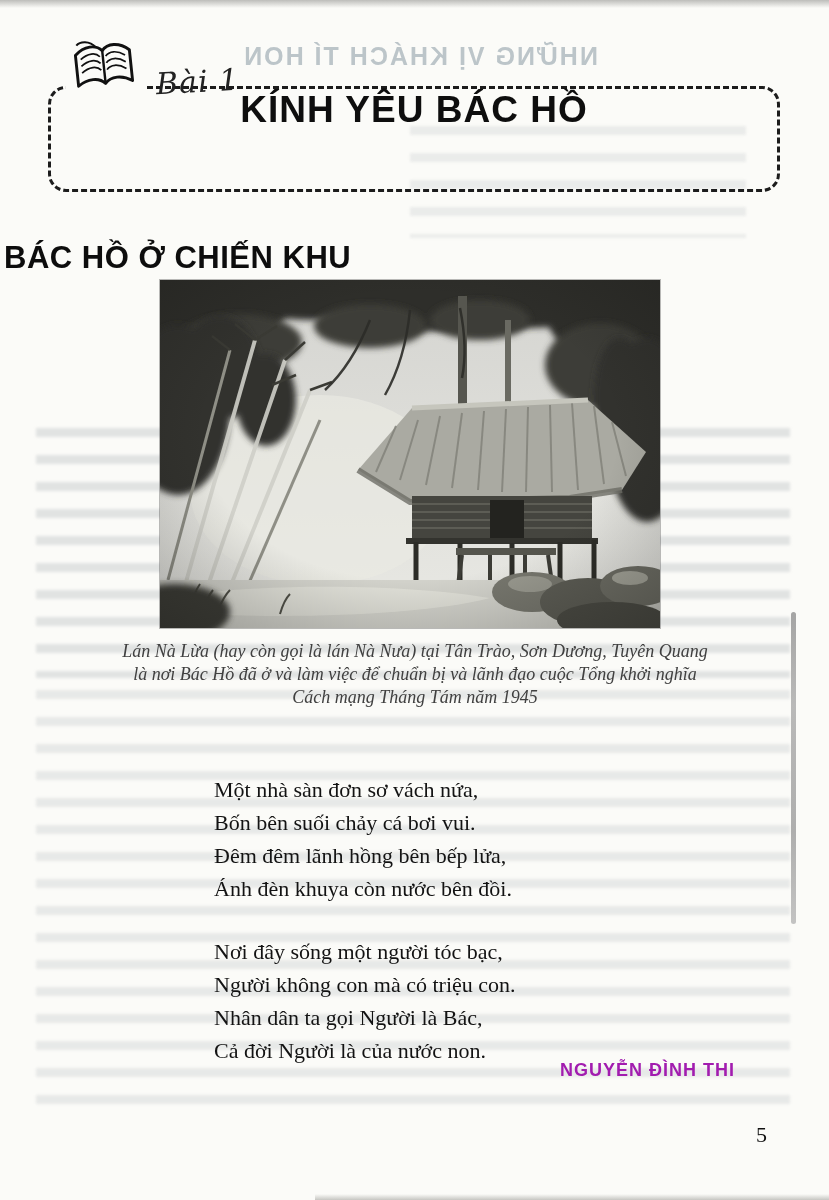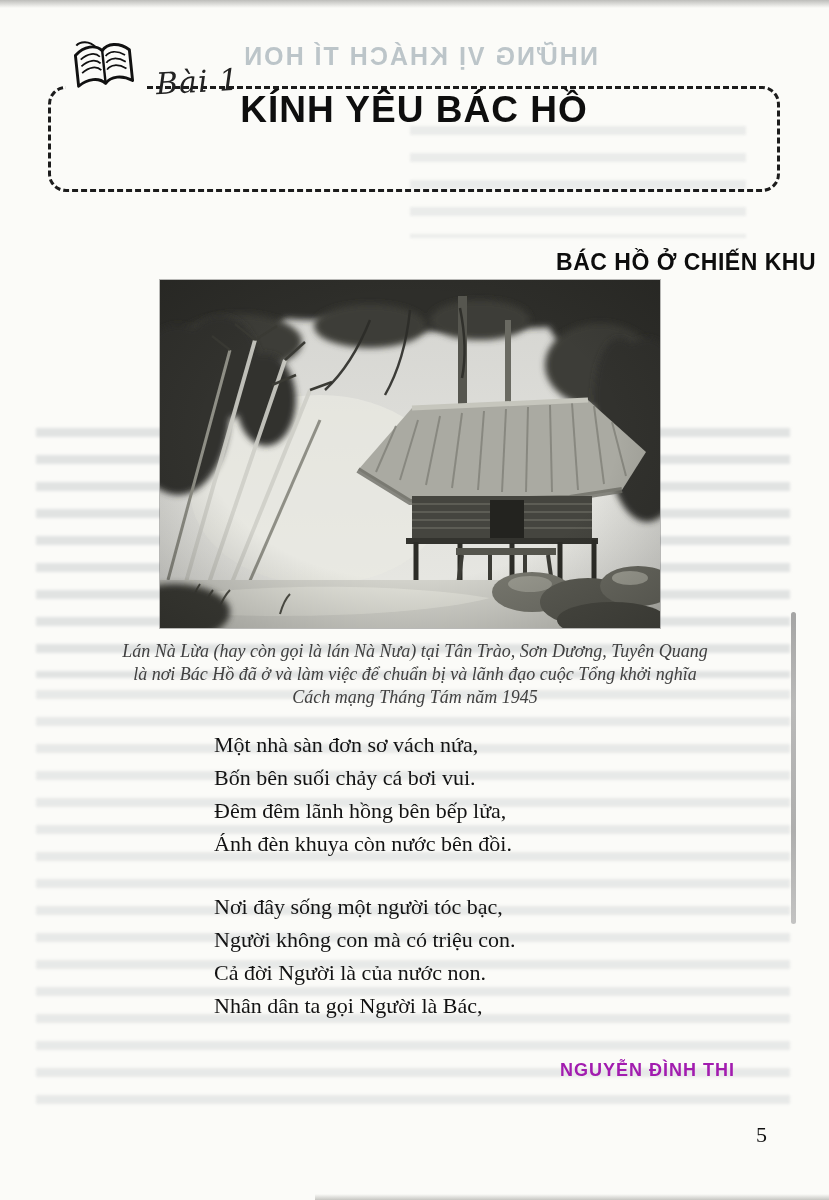--- a/index.html
+++ b/index.html
@@ -30,32 +30,32 @@
 
   .lesson-label{position:absolute;left:156px;top:64px;font-style:italic;font-size:30px;
       font-family:"DejaVu Serif",serif;color:#222;z-index:4;transform:rotate(-3deg);letter-spacing:1px;}
 
   .lesson-box{position:absolute;left:48px;top:86px;width:726px;height:100px;
       border:3px dashed #1c1c1c;border-radius:18px;
       display:flex;justify-content:center;z-index:3;}
   .lesson-title{font-family:"Liberation Sans",sans-serif;font-weight:800;font-size:37px;
       letter-spacing:1px;color:#0e0e0e;}
 
-  .article-title{position:absolute;left:0;right:0;top:236px;margin:13px;text-align:right;
-      font-family:"Liberation Sans",sans-serif;font-weight:800;font-size:23px;
+  .article-title{position:absolute;left:0;right:0;top:236px;margin:4px;text-align:left;
+      font-family:"Liberation Sans",sans-serif;font-weight:800;font-size:31px;
       letter-spacing:.5px;color:#0d0d0d;z-index:2;}
 
   .photo{position:absolute;left:160px;top:280px;width:500px;height:348px;z-index:2;
       box-shadow:0 0 0 1px rgba(60,60,60,.35);}
   .photo svg{display:block;width:100%;height:100%;}
 
   .caption{position:absolute;left:74px;top:640px;width:682px;text-align:center;
       font-style:italic;font-size:18px;line-height:23px;color:#404040;z-index:2;}
 
-  .poem{position:absolute;left:214px;top:728px;font-size:22px;line-height:33px;z-index:2;color:#131313;}
+  .poem{position:absolute;left:214px;top:773px;font-size:22px;line-height:33px;z-index:2;color:#131313;}
   .stanza + .stanza{margin-top:30px;}
 
   .author{position:absolute;right:94px;top:1060px;font-family:"Liberation Sans",sans-serif;
       font-weight:700;font-size:18px;letter-spacing:1px;color:#a21caf;z-index:2;}
 
   .scan-line{position:absolute;right:33px;top:612px;width:5px;height:312px;border-radius:3px;
       background:linear-gradient(#8f8f8f,#a9a9a9 30%,#9b9b9b 70%,#b5b5b5);opacity:.8;z-index:3;}
 
   .page-number{position:absolute;right:62px;top:1122px;font-size:22px;color:#111;z-index:2;}
 </style>
@@ -236,22 +236,22 @@
   <div class="poem">
     <div class="stanza">
       <div>Một nhà sàn đơn sơ vách nứa,</div>
       <div>Bốn bên suối chảy cá bơi vui.</div>
       <div>Đêm đêm lãnh hồng bên bếp lửa,</div>
       <div>Ánh đèn khuya còn nước bên đồi.</div>
     </div>
     <div class="stanza">
       <div>Nơi đây sống một người tóc bạc,</div>
       <div>Người không con mà có triệu con.</div>
+      <div>Nhân dân ta gọi Người là Bác,</div>
       <div>Cả đời Người là của nước non.</div>
-      <div>Nhân dân ta gọi Người là Bác,</div>
     </div>
   </div>
 
   <div class="author">NGUYỄN ĐÌNH THI</div>
 
   <div class="scan-line"></div>
 
   <div class="page-number">5</div>
 
 </div>

